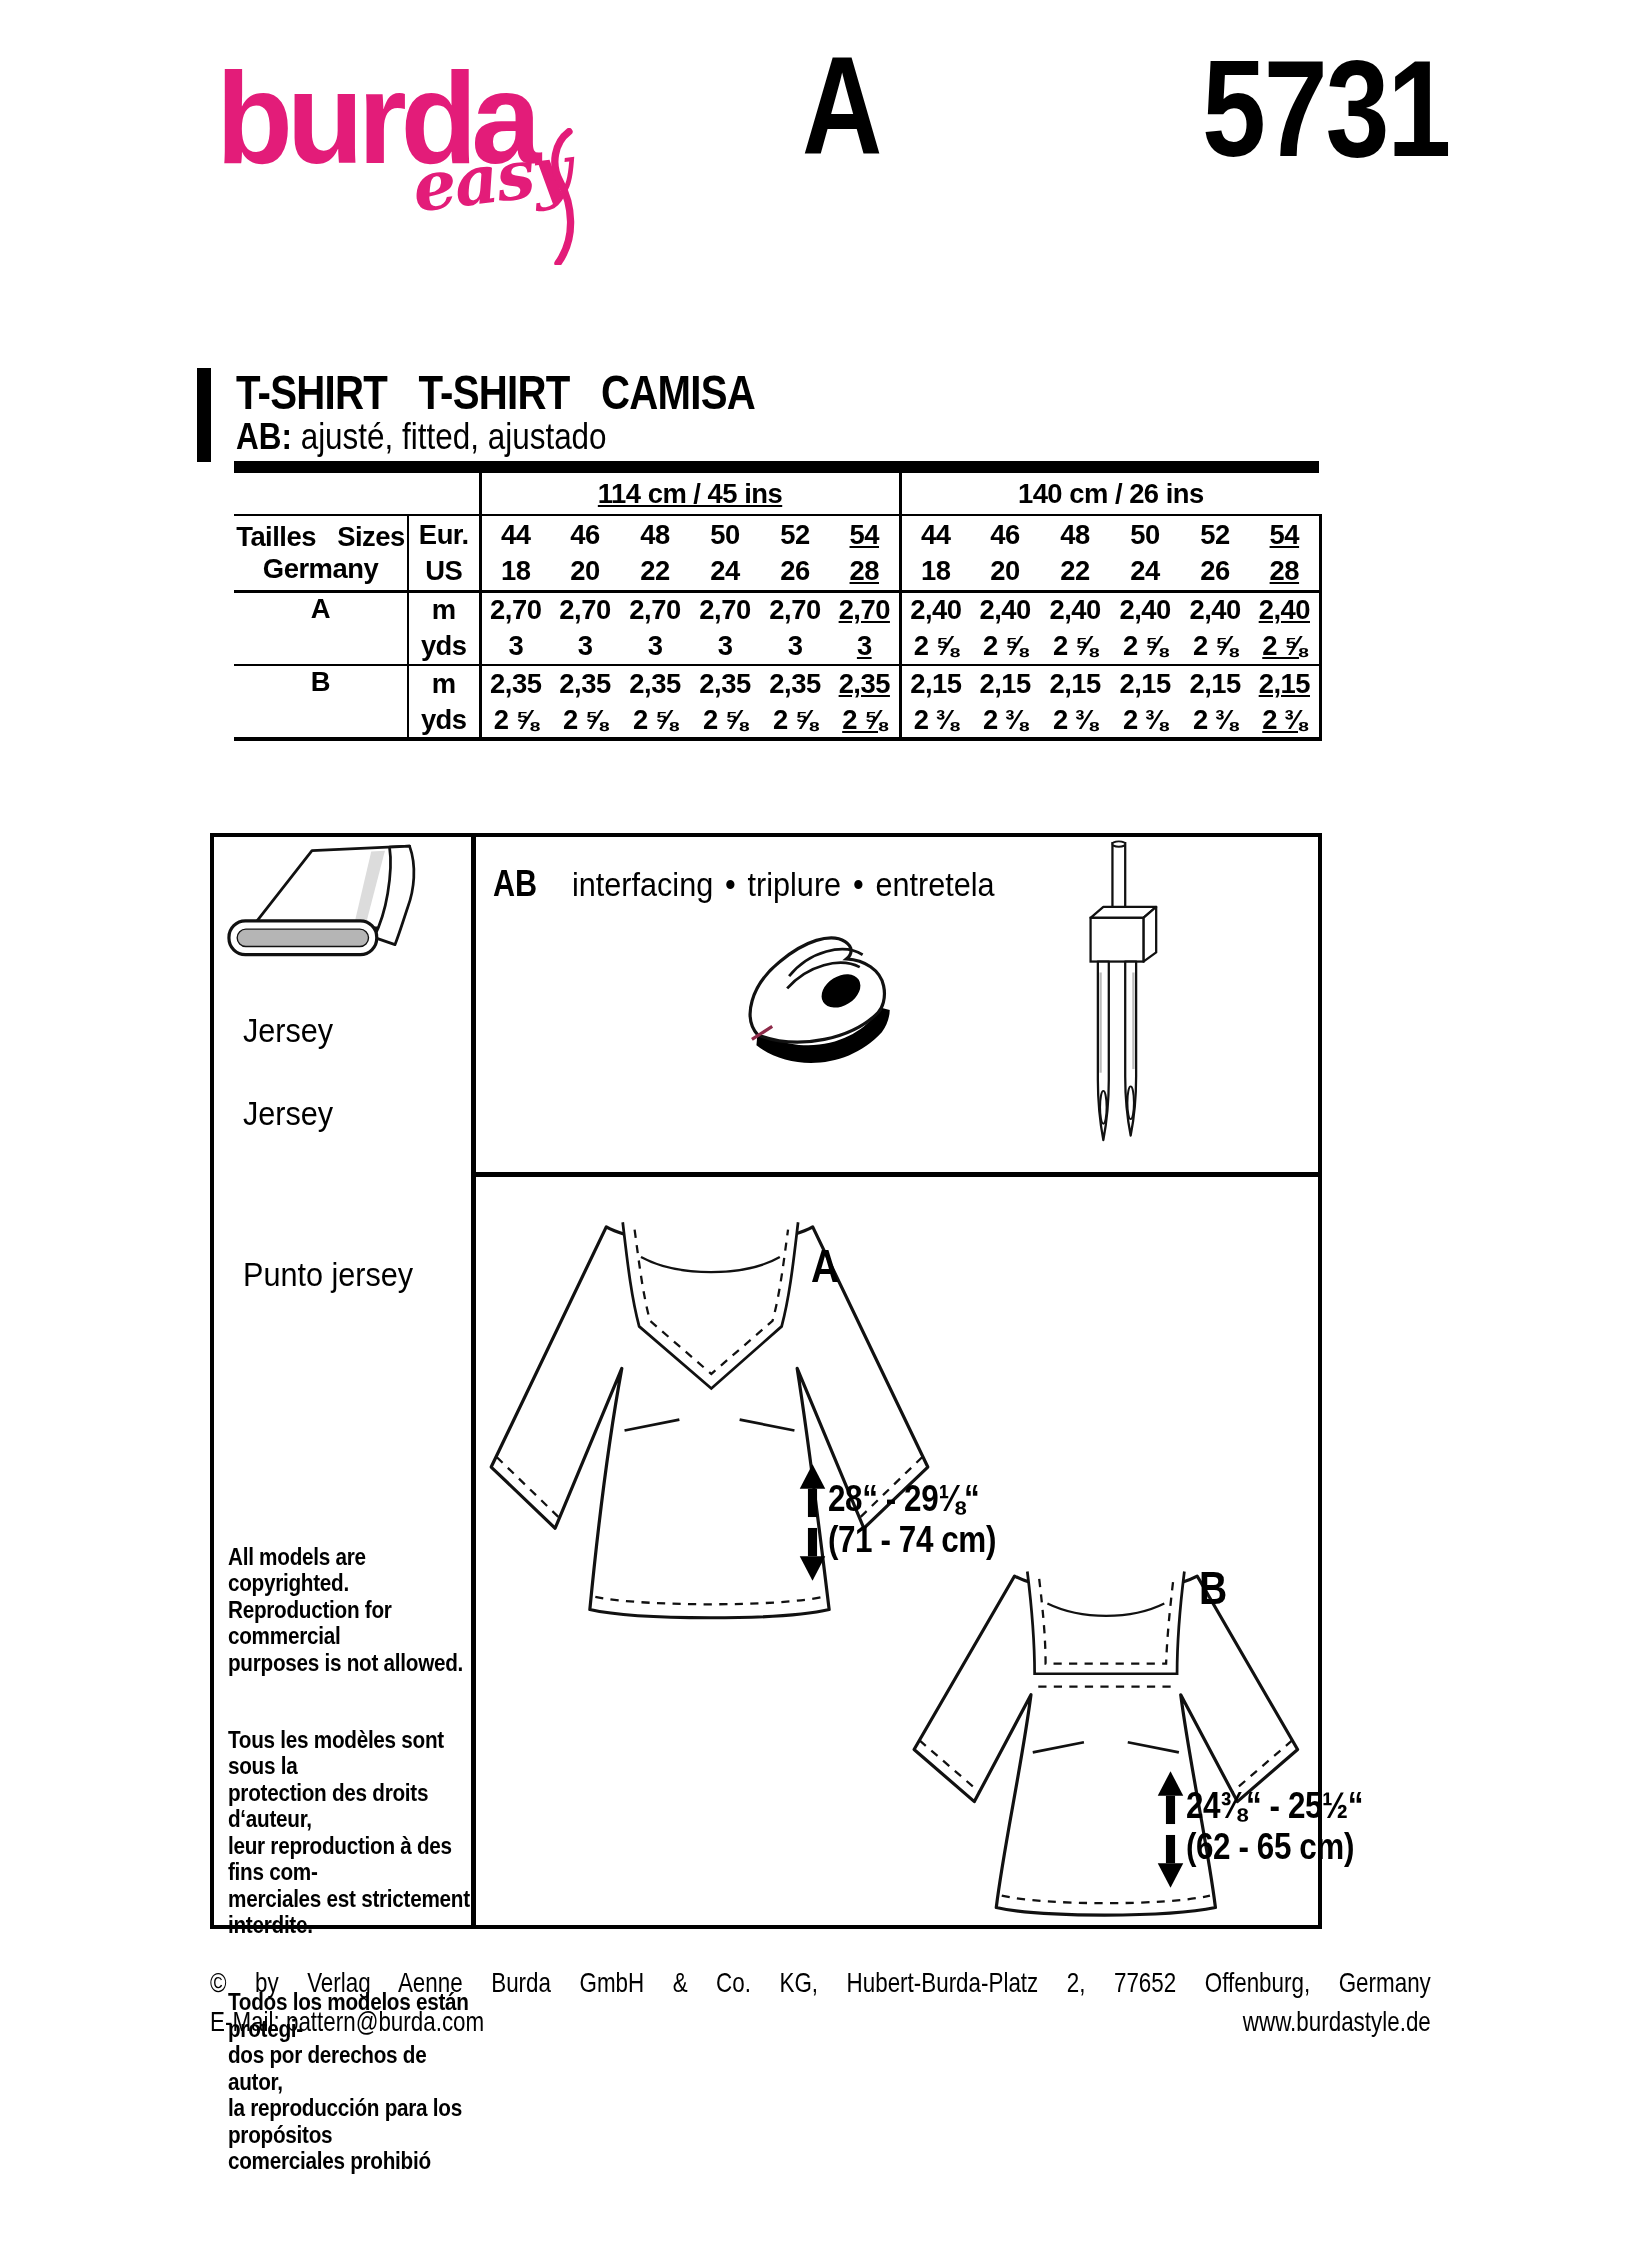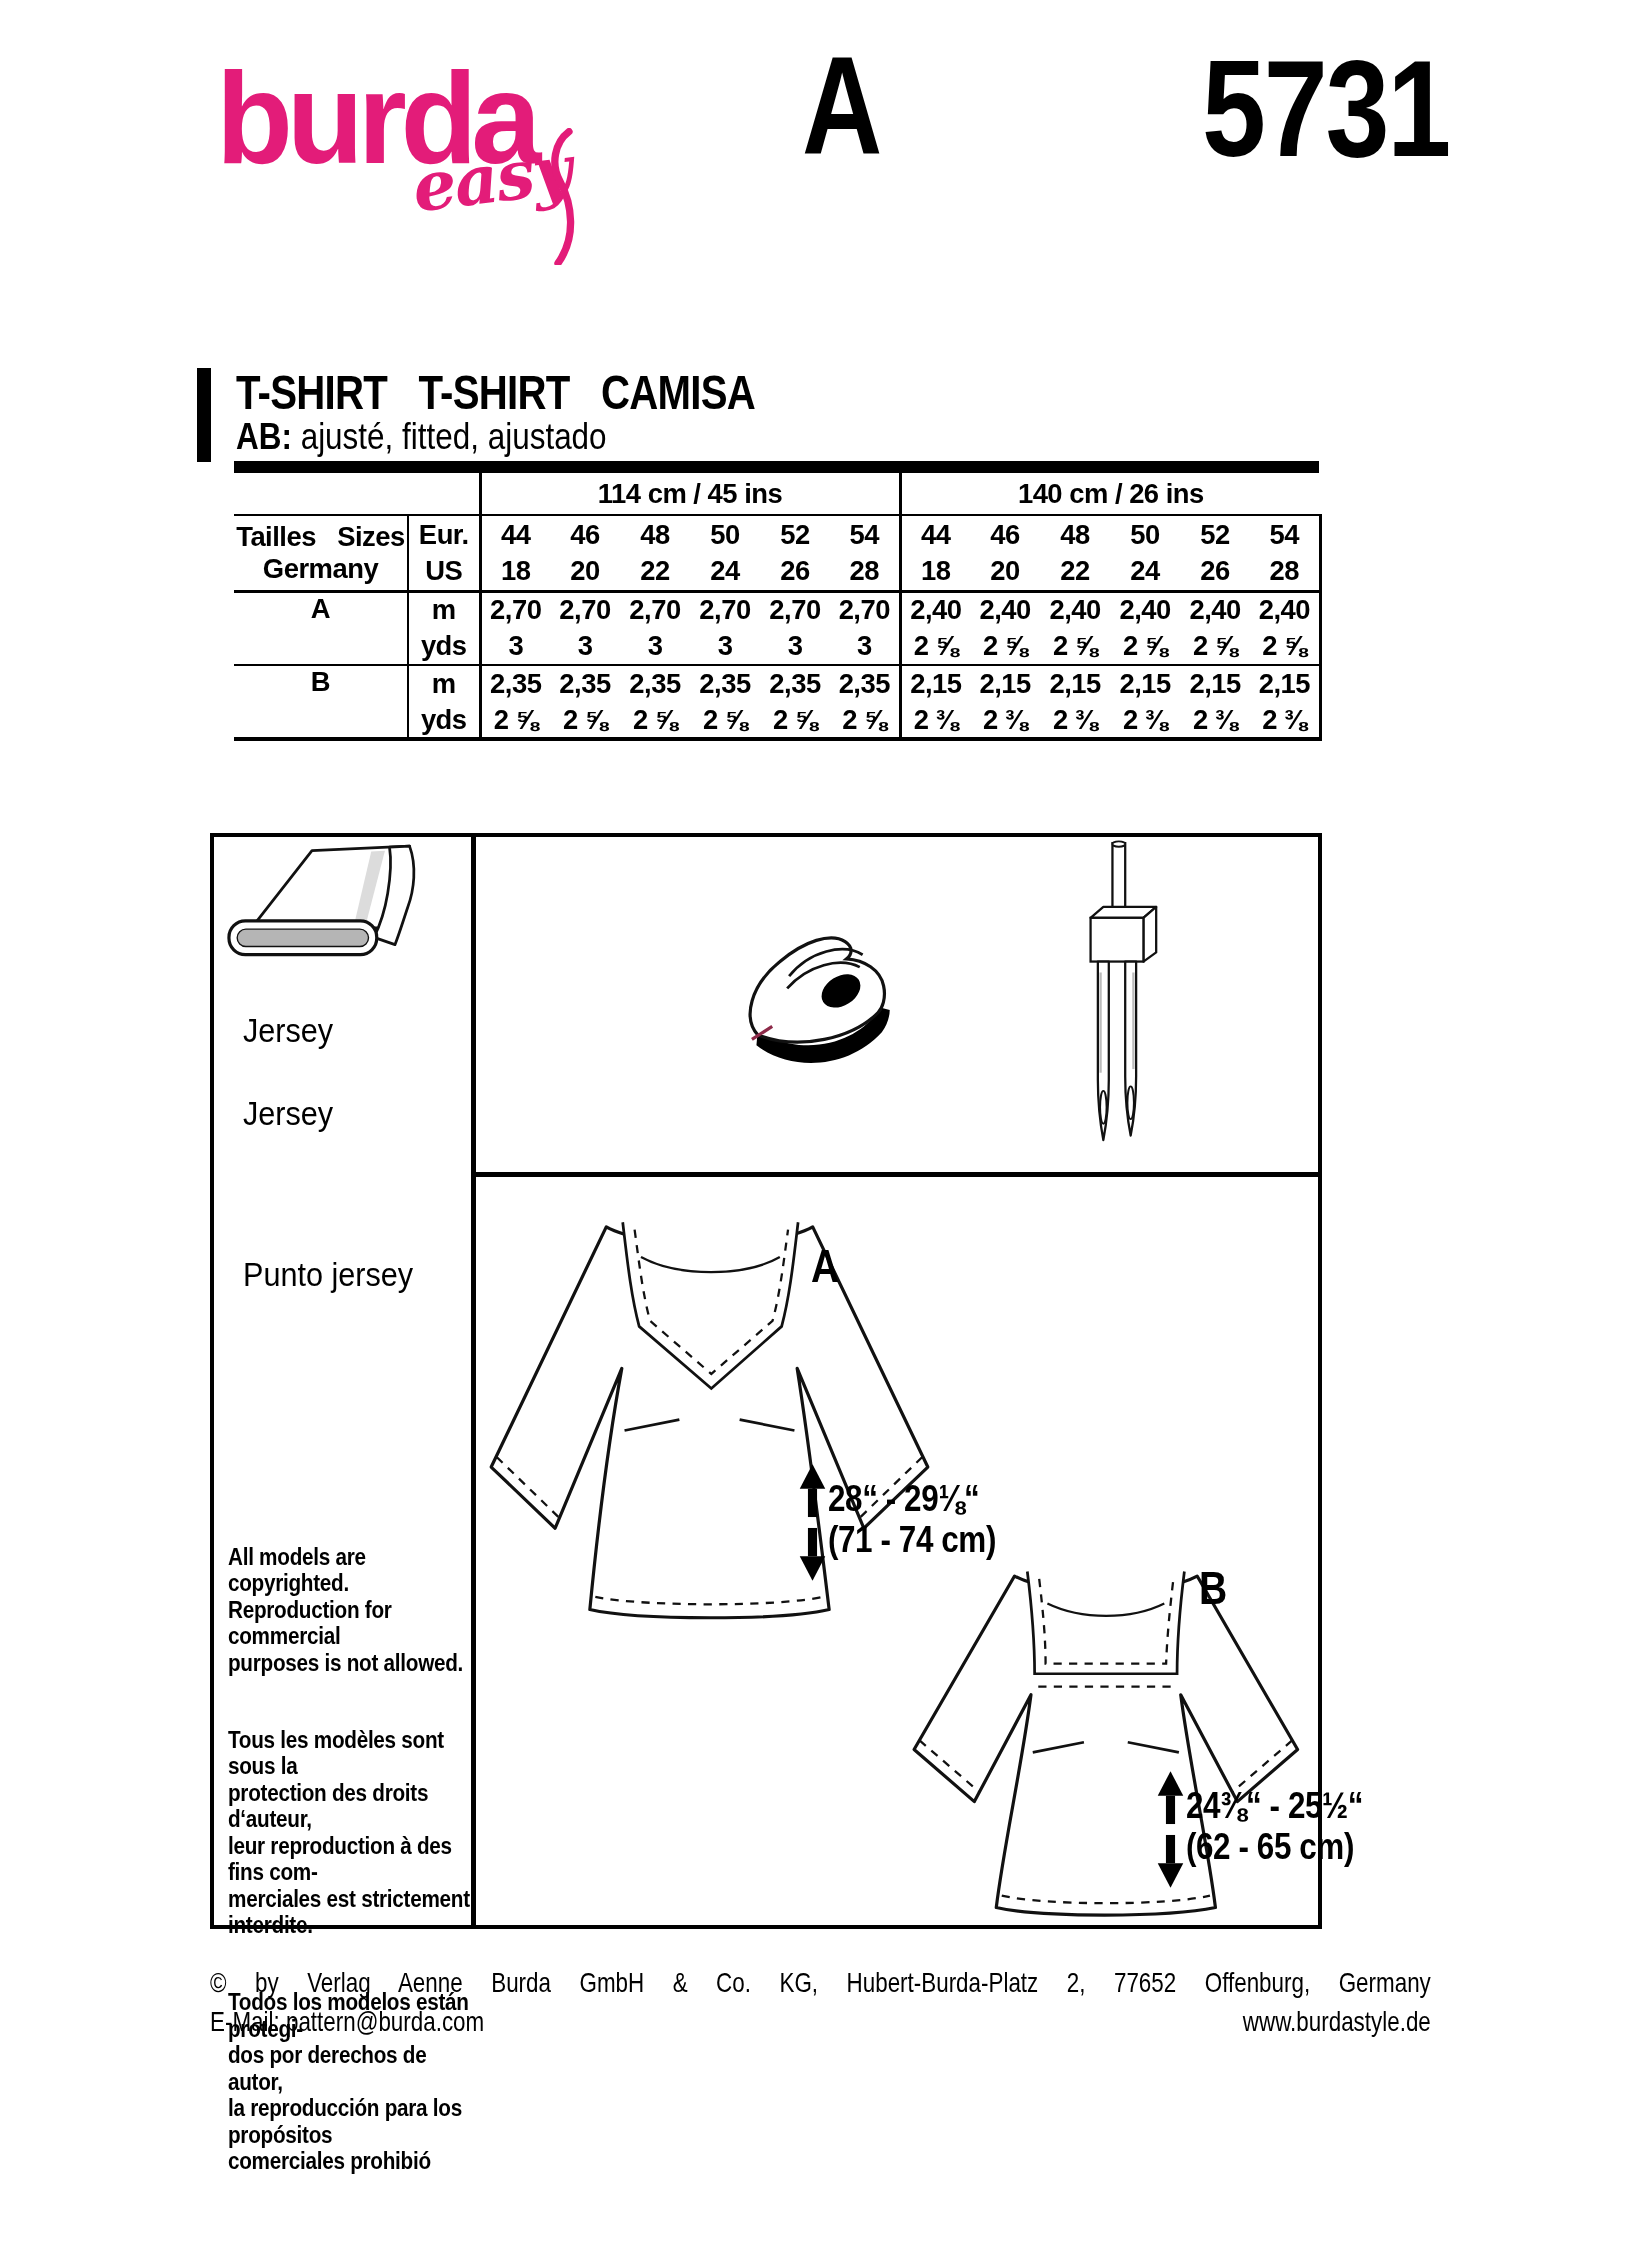--- a/index.html
+++ b/index.html
@@ -46,21 +46,21 @@
     border-collapse:collapse; table-layout:fixed;
   }
   table.sizes td, table.sizes th{
     font-size:27.4px; font-weight:bold; text-align:center; padding:0;
     white-space:pre; overflow:hidden; letter-spacing:-0.5px;
   }
   tr.r1{height:42px;} tr.r2{height:38px;} tr.r3{height:38px;}
   tr.r4{height:37px;} tr.r5{height:37px;} tr.r6{height:37px;} tr.r7{height:37px;}
   .lbl{text-align:left; padding-left:9.1px; border-right:2.7px solid #000;}
   .unit{text-align:right; padding-right:7.3px; border-right:3.7px solid #000;}
-  td[data-col="5"]{border-right:3.7px solid #000;}
+  td[data-col="5"]{border-right:3.7px solid #000;text-decoration:underline;}
   .hb3 > td, .hb3 > th{border-bottom:2.7px solid #000;}
   .hb4 > td, .hb4 > th{border-bottom:3.7px solid #000;}
   .hb5 > td, .hb5 > th{border-bottom:4.6px solid #000;}
   .bb4{border-bottom:3.7px solid #000;} .bb3{border-bottom:2.7px solid #000;} .bb5{border-bottom:4.6px solid #000;}
   .lblAB{text-align:left; padding-left:9.1px; vertical-align:top; border-right:2.7px solid #000;}
   .wghdr{letter-spacing:0;}
   
   .mid-box{left:210px; top:833px; width:1112px; height:1096px; border:4.6px solid #000; box-sizing:border-box;}
   .v-divider{left:471px; top:833px; width:4.6px; height:1096px; background:#000;}
   .h-divider{left:473px; top:1172px; width:849px; height:4.6px; background:#000;}
@@ -246,20 +246,24 @@
     <p>Tous les modèles sont sous la
 protection des droits d‘auteur,
 leur reproduction à des fins com-
 merciales est strictement interdite.</p>
     <p>Todos los modelos están protegi-
 dos por derechos de autor,
 la reproducción para los propósitos
 comerciales prohibió</p>
   </div>
 
+  <div class="abs ab-heading">
+    <span class="ab">AB</span>
+    <span class="rest">interfacing • triplure • entretela</span>
+  </div>
 
   <svg class="abs" style="left:740px; top:923px; transform:rotate(-8deg);" width="157" height="157" viewBox="0 0 172 172">
     <path d="M 12 124 C 45 158 108 164 150 129 C 157 122 161 113 162 106 L 150 101 C 142 121 96 144 48 127 C 33 121 21 116 15 111 Z" fill="#000"></path>
     <path d="M 15 113 C 1 92 15 58 50 37 C 80 18 110 13 124 25 C 132 32 130 40 123 44 C 142 48 158 61 159 79 C 160 93 154 103 149 107 C 118 131 58 137 15 113 Z" fill="#fff" stroke="#111" stroke-width="3.5"></path>
     <ellipse cx="112" cy="78" rx="23" ry="16" fill="#000" transform="rotate(-24 112 78)"></ellipse>
     <path d="M 58 54 C 84 30 122 26 141 42" fill="none" stroke="#111" stroke-width="3"></path>
     <path d="M 54 67 C 80 45 116 41 136 55" fill="none" stroke="#111" stroke-width="3"></path>
     <path d="M 8 117 L 32 106" stroke="#8d2a49" stroke-width="3.5" fill="none"></path>
   </svg>
 

